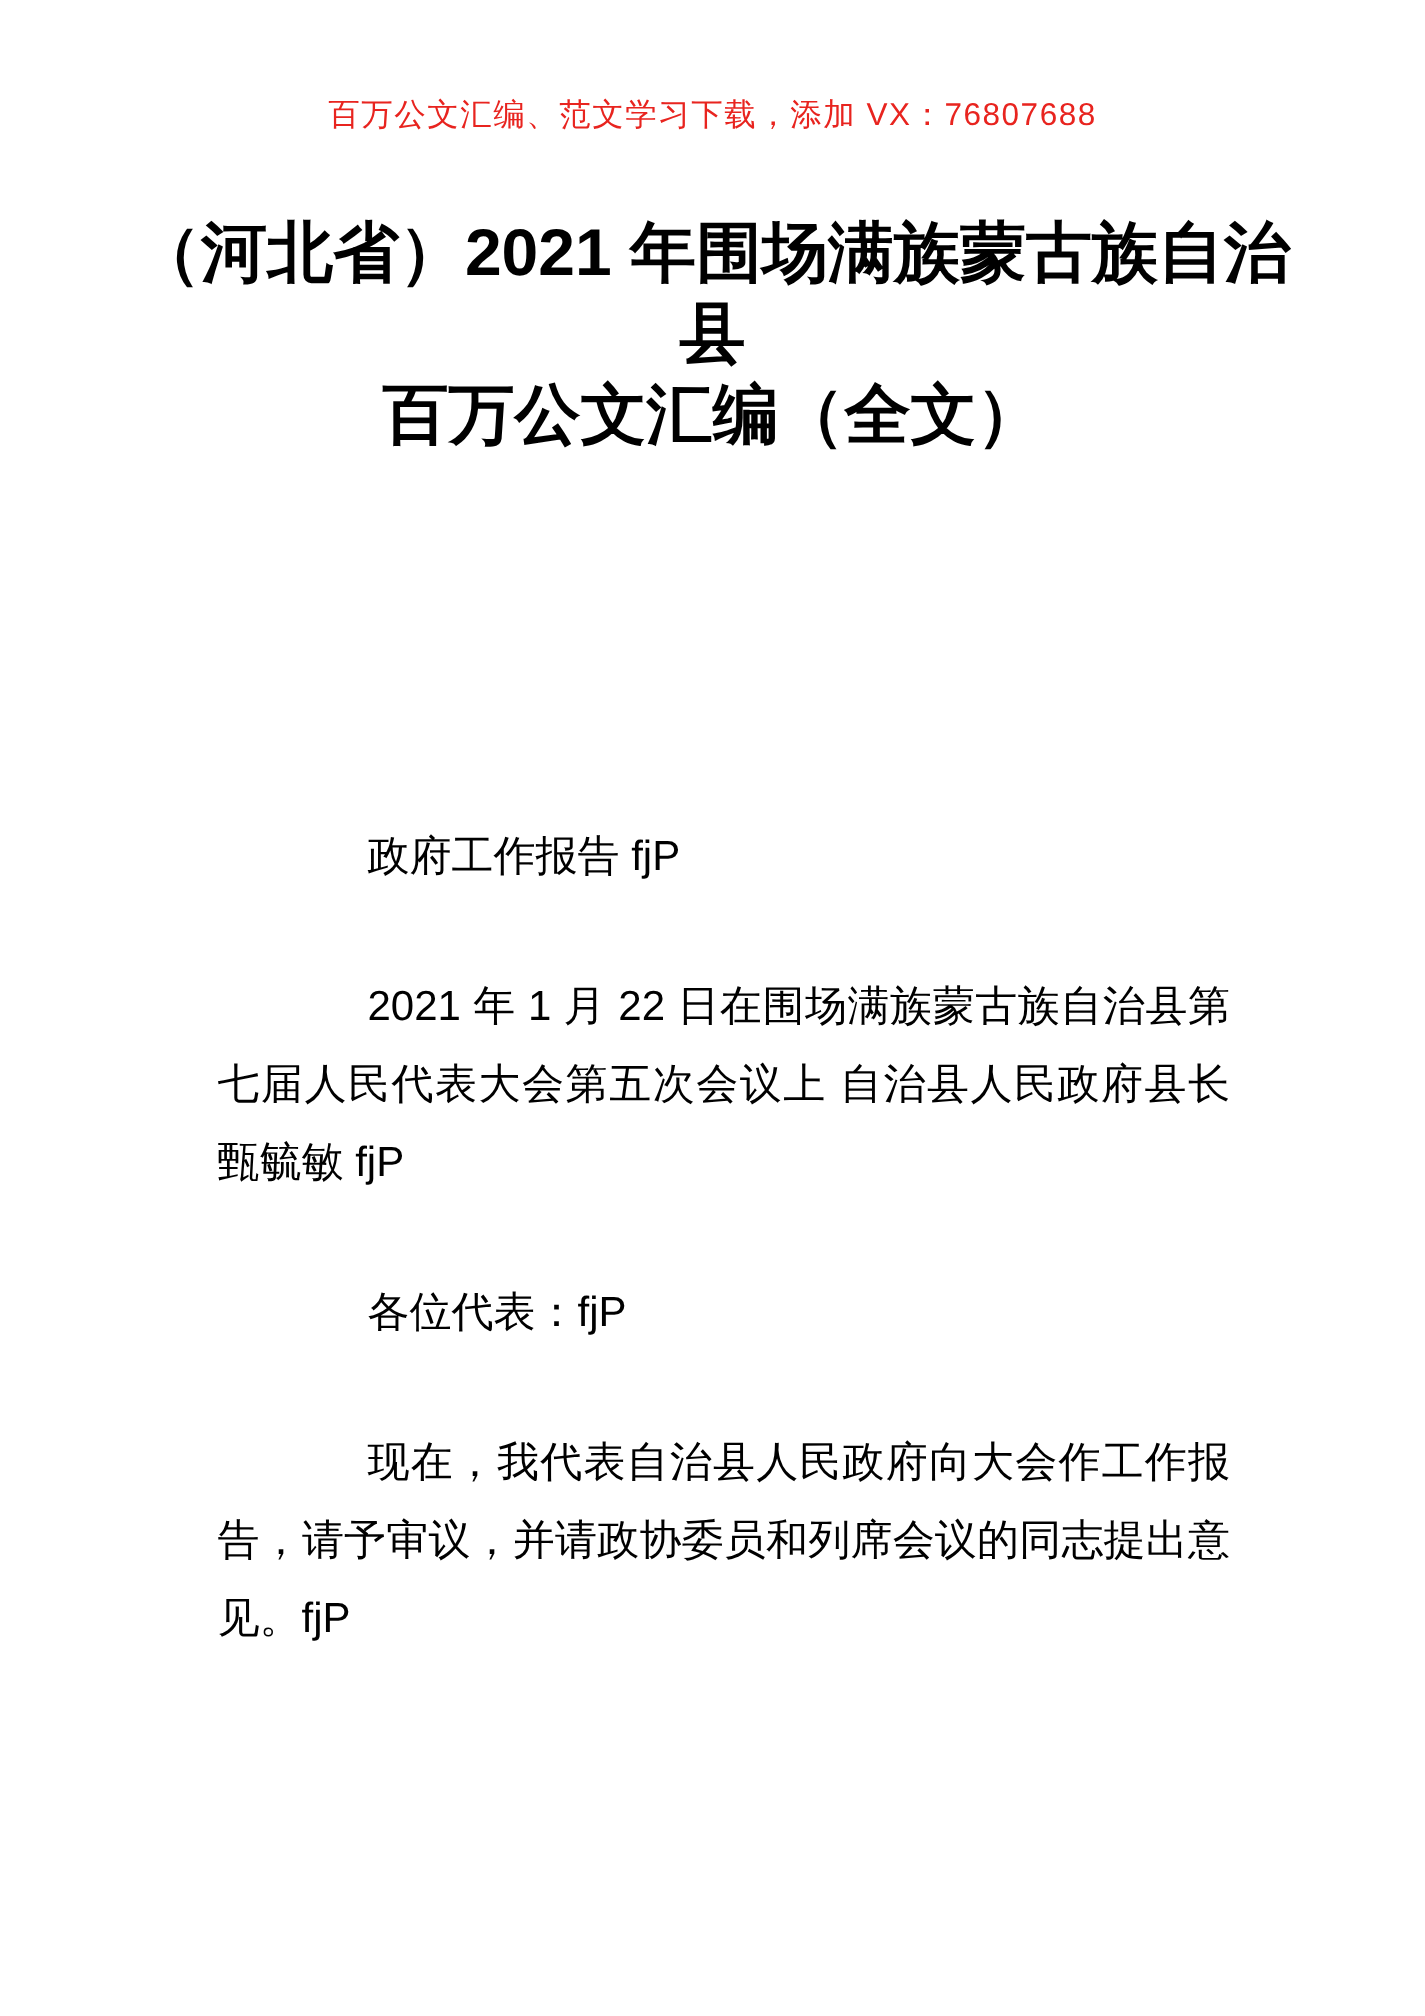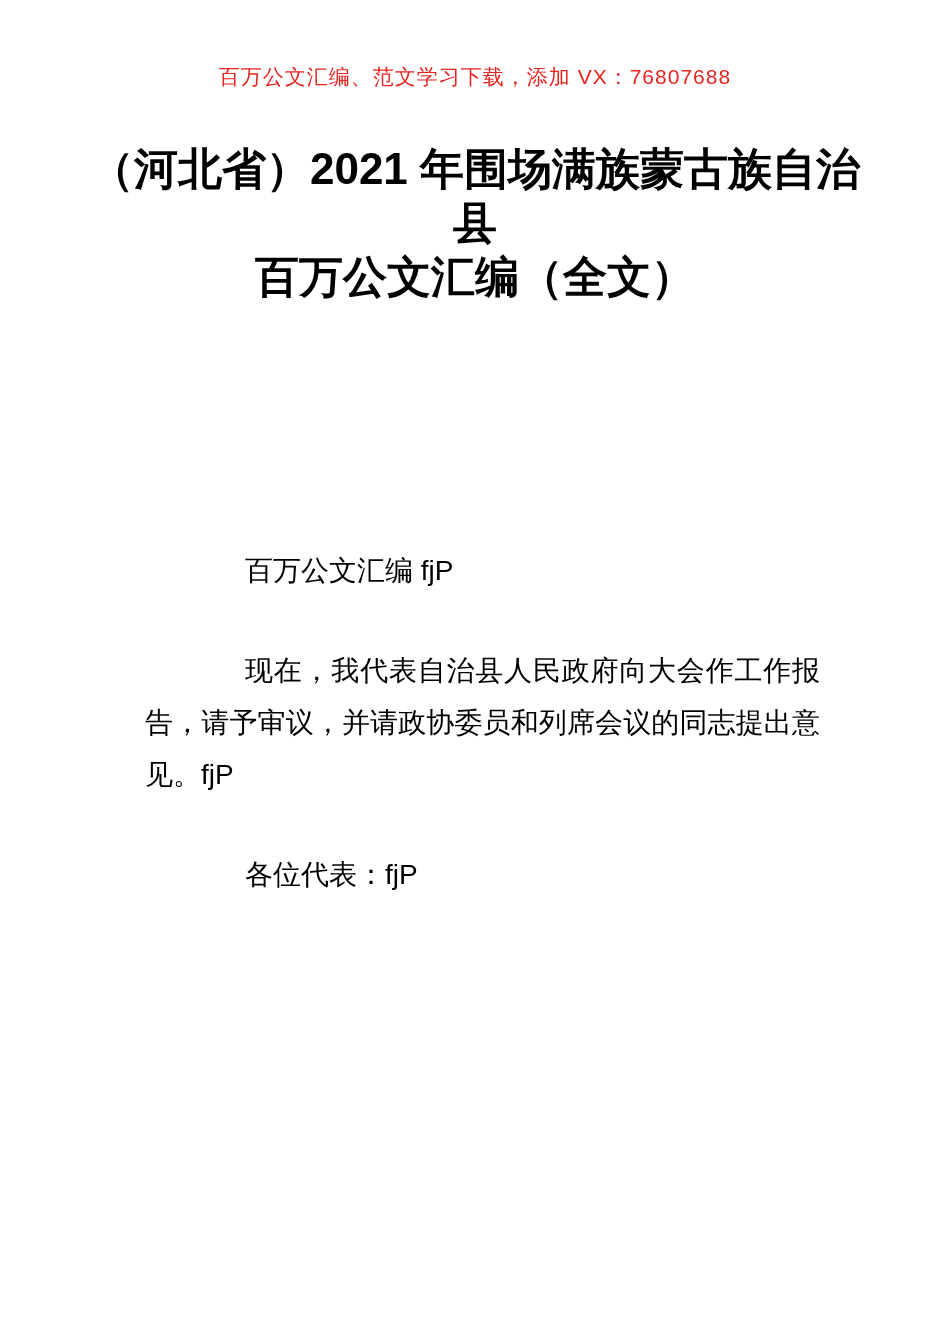--- a/index.html
+++ b/index.html
@@ -62,18 +62,19 @@
 <div class="page">
 
   <div class="promo-banner">百万公文汇编、范文学习下载，添加 VX：76807688</div>
 
   <div class="doc-title">
     <div>（河北省）2021 年围场满族蒙古族自治县</div>
     <div>百万公文汇编（全文）</div>
   </div>
 
   <div class="doc-body">
-    <p>百万公文汇编 fjP</p>
+    <p>政府工作报告 fjP</p>
+    <p>2021 年 1 月 22 日在围场满族蒙古族自治县第七届人民代表大会第五次会议上 自治县人民政府县长甄毓敏 fjP</p>
+    <p>各位代表：fjP</p>
     <p>现在，我代表自治县人民政府向大会作工作报告，请予审议，并请政协委员和列席会议的同志提出意见。fjP</p>
-    <p>各位代表：fjP</p>
   </div>
 
 </div>
 
 </body></html>

